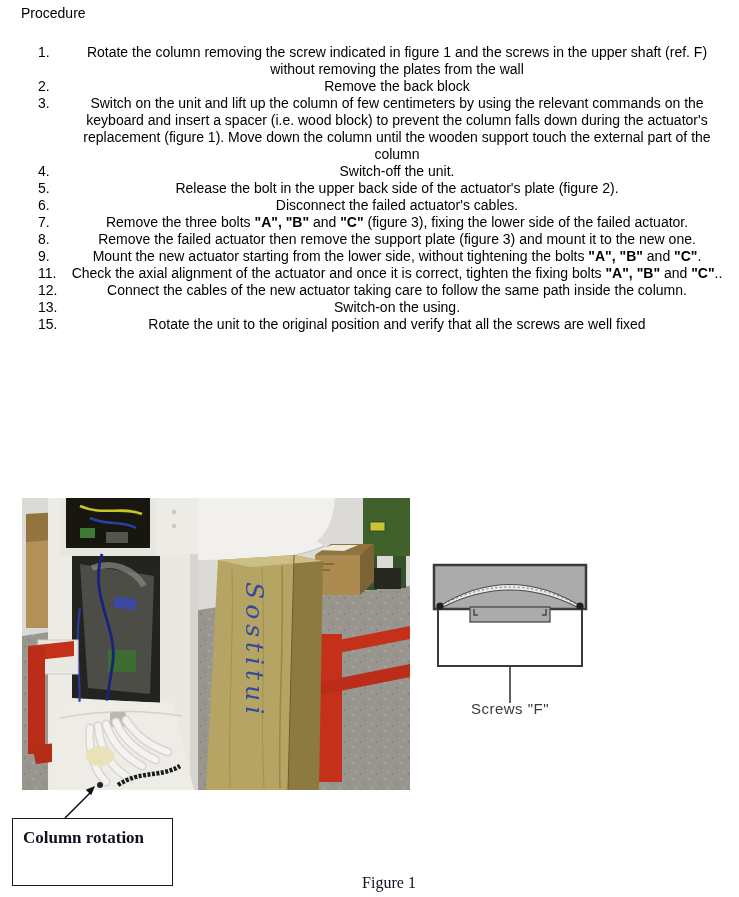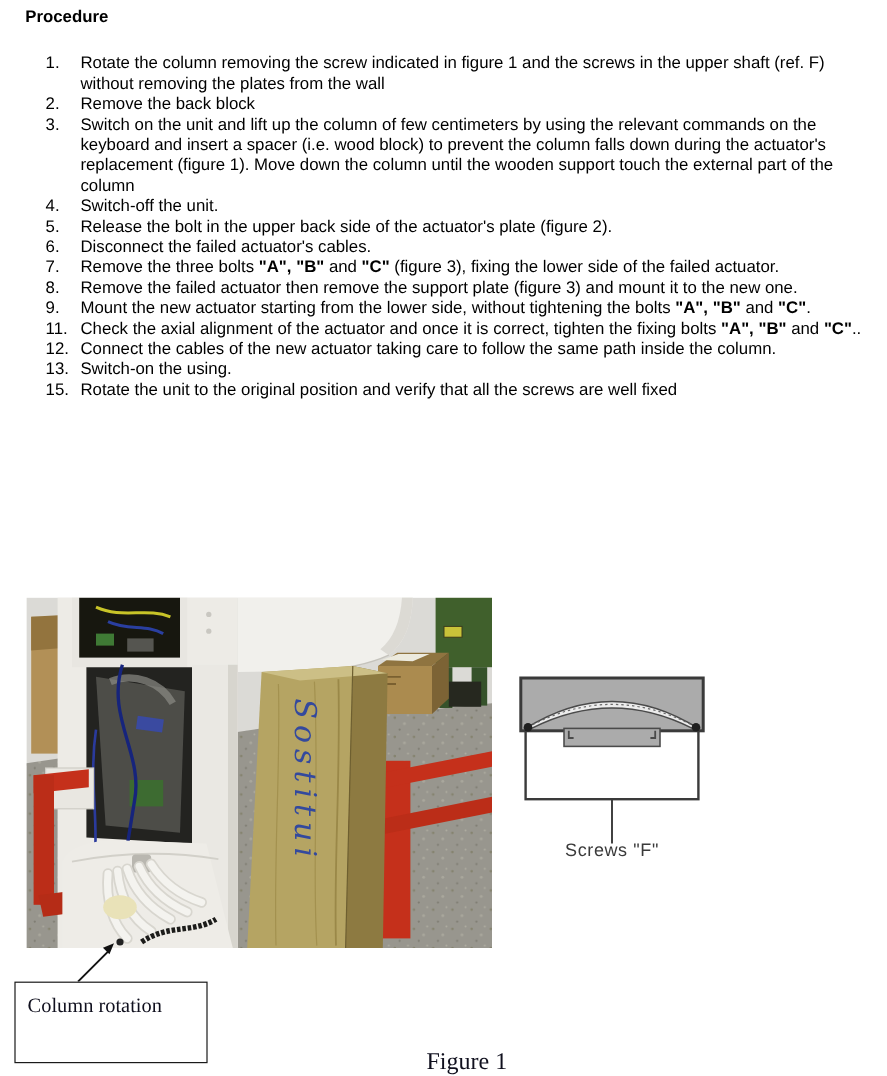--- a/index.html
+++ b/index.html
@@ -3,56 +3,56 @@
 <meta charset="utf-8">
 <style>
   * { margin:0; padding:0; box-sizing:border-box; }
   html,body { background:#ffffff; }
   body {
     width:739px; height:897px; position:relative; overflow:hidden;
     font-family:"Liberation Sans", sans-serif; color:#000;
   }
   .heading {
     margin:5px 0 0 9px;
-    font-size:14px; font-weight:bold; line-height:16px;padding-left:12px;
+    font-size:14px; font-weight:normal; line-height:16px;padding-left:12px;
   }
   .steps {
     margin:23px 0 0 38px;
     width:690px;
     font-size:14px; line-height:17px;
   }
   .step { display:flex; align-items:flex-start; }
   .step-num { flex:0 0 29px; }
-  .step-text { width:660px; }
+  .step-text { width:660px;text-align:center; }
   .b { font-weight:bold; }
 
   
   .photo {
     position:absolute; left:22px; top:498px; width:388px; height:292px;
   }
   .diagram {
     position:absolute; left:430px; top:560px; width:160px; height:145px;
   }
   .diagram-label {
     position:absolute; left:430px; top:700px; width:160px;
     text-align:center; font-size:15px; color:#3a3a3a; letter-spacing:0.5px;
   }
   .callout-box {
     position:absolute; left:12px; top:818px; width:161px; height:68px;
     border:1.5px solid #1a1a1a; background:#fff;
     padding:7px 0 0 10px;
-    font-family:"Liberation Serif", serif; font-size:17px; line-height:24px; color:#10101e;
+    font-family:"Liberation Serif", serif; font-size:17px; line-height:24px; color:#10101e;font-weight:bold;
   }
   .arrow {
     position:absolute; left:55px; top:778px; width:50px; height:44px;
   }
   .figure-caption {
     position:absolute; left:339px; top:874px; width:100px;
     text-align:center;
-    font-family:"Liberation Serif", serif; font-size:20px; color:#10101e;
+    font-family:"Liberation Serif", serif; font-size:16px; color:#10101e;
   }
 </style>
 </head>
 <body>
 
 <div class="heading">Procedure</div>
 
 <div class="steps">
     <div class="step">
       <span class="step-num">1.</span>

